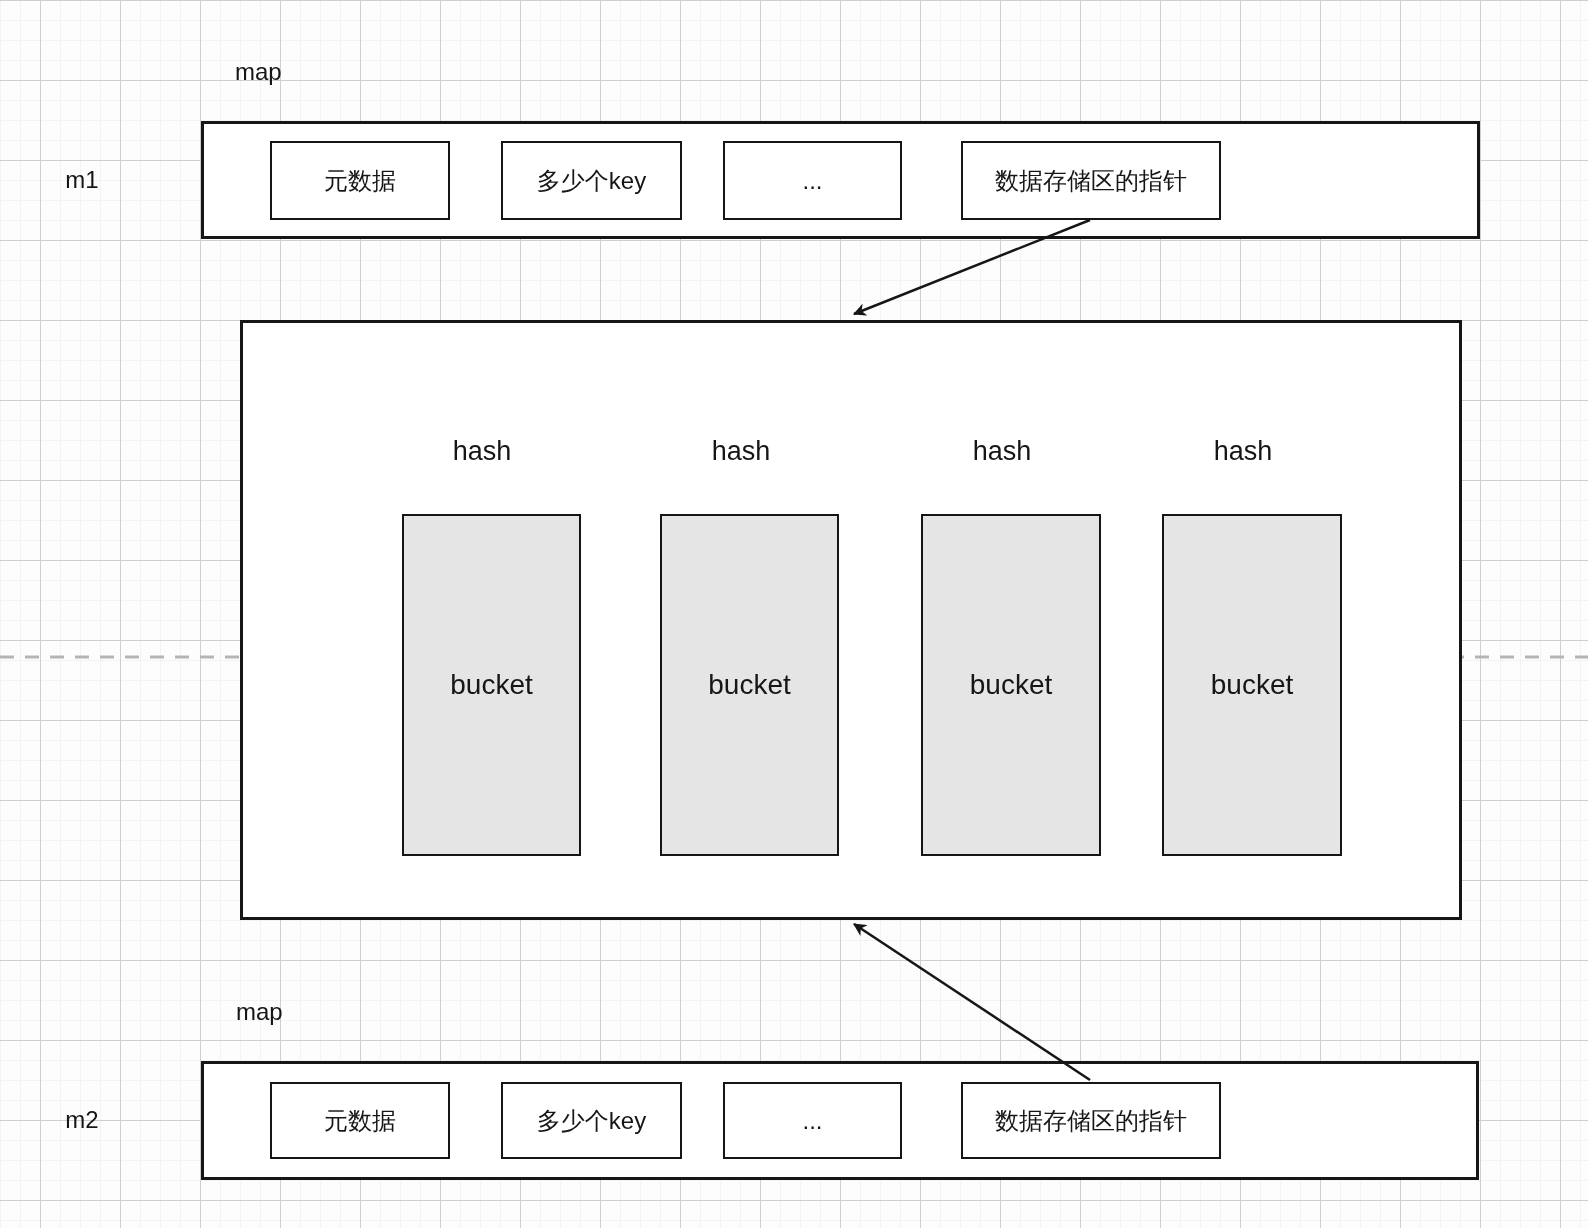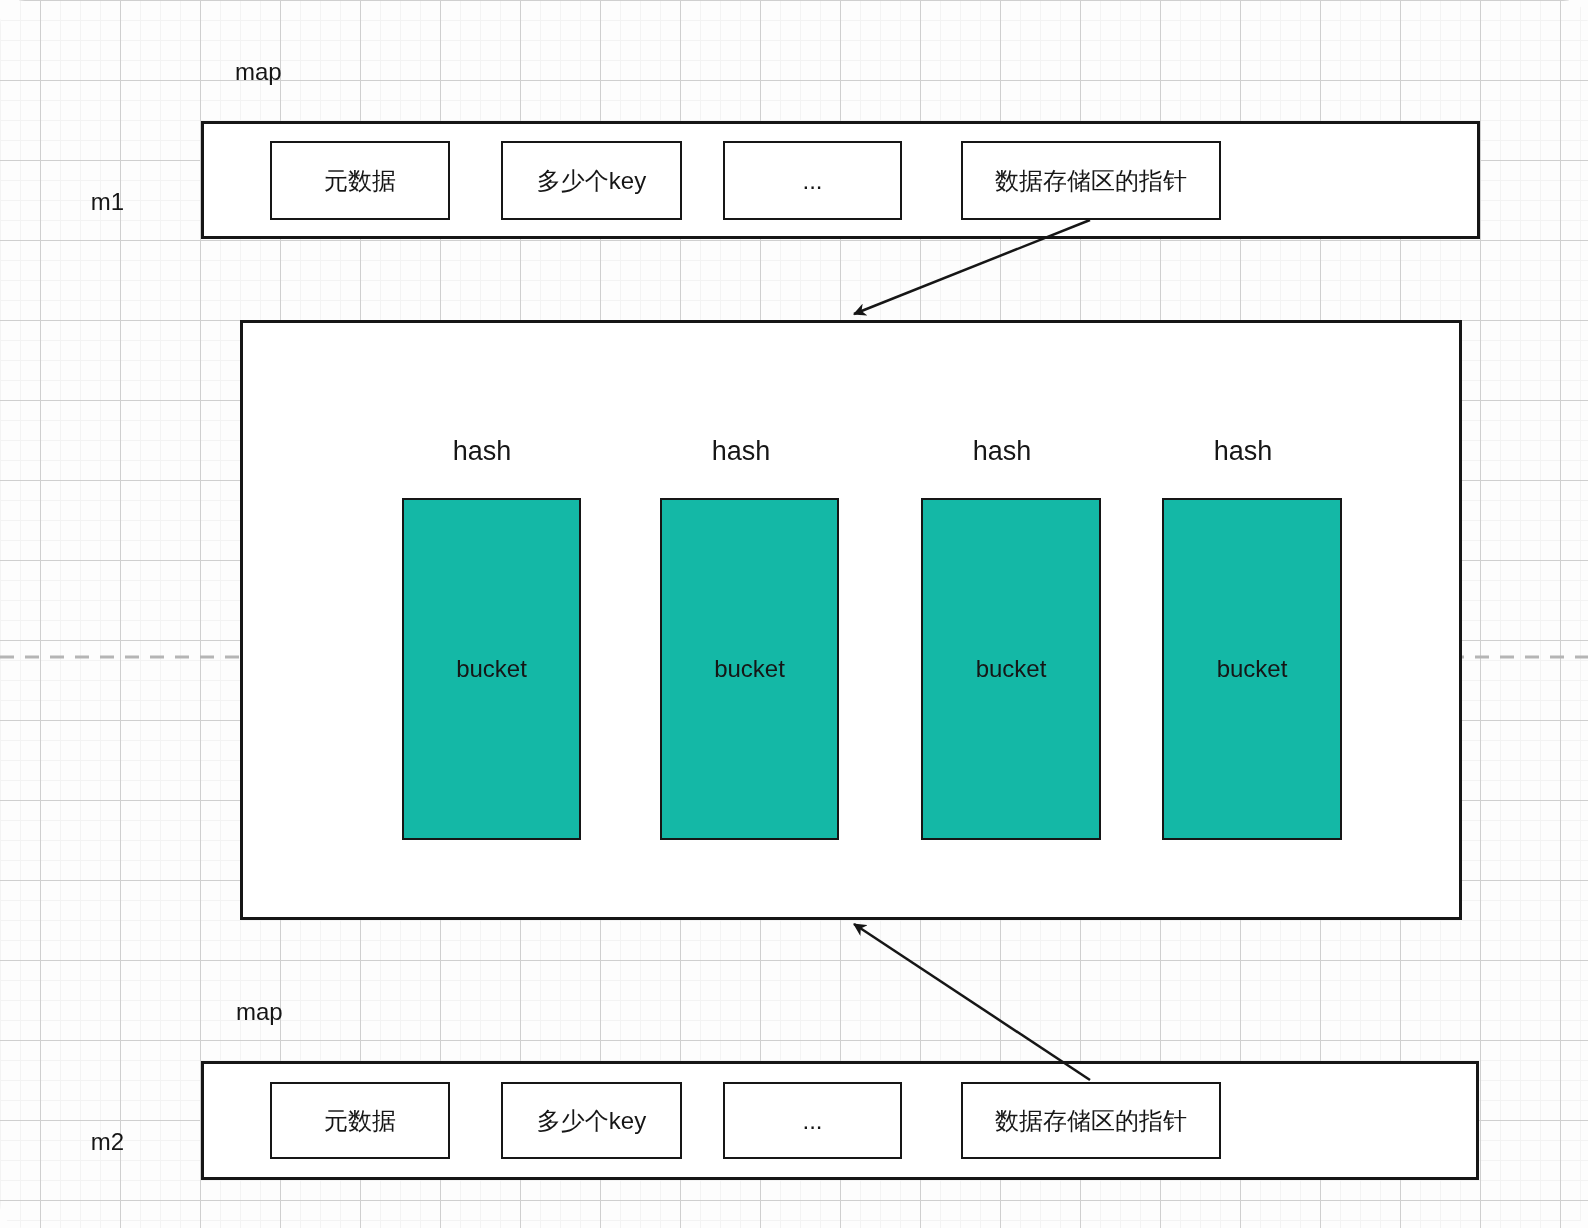--- a/index.html
+++ b/index.html
@@ -16,21 +16,20 @@
     color: #161616;
     background-color: #fdfdfd;
     
     background-image:
       linear-gradient(to right, #cfcfcf 1px, transparent 1px),
       linear-gradient(to bottom, #cfcfcf 1px, transparent 1px),
       linear-gradient(to right, #f3f3f3 1px, transparent 1px),
       linear-gradient(to bottom, #f3f3f3 1px, transparent 1px);
     background-size: 80px 80px, 80px 80px, 20px 20px, 20px 20px;
     background-position: 40px 0, 0 0, 0 0, 0 0;
-    border-radius: 25px;
   }
   .svg-layer {
     position: absolute;
     left: 0; top: 0;
     width: 1588px;
     height: 1228px;
     pointer-events: none;
   }
   .bg-layer { z-index: 1; }
   .arrow-layer { z-index: 6; }
@@ -47,37 +46,38 @@
     border: 2.5px solid #161616;
     box-sizing: border-box;
     display: flex;
     align-items: center;
     justify-content: center;
     font-size: 24px;
     z-index: 3;
   }
   .bucket {
     position: absolute;
-    background: #14b8a6;
+    background: #e5e5e5;
     border: 2.5px solid #161616;
     box-sizing: border-box;
     display: flex;
     align-items: center;
     justify-content: center;
-    font-size: 24px;
+    font-size: 28px;
     z-index: 3;
+    margin-top: 16px;
   }
   .label {
     position: absolute;
     font-size: 24px;
     line-height: 1.2;
     white-space: nowrap;
     z-index: 4;
   }
-  .label.centered { text-align: right; margin-top: 22px; }
+  .label.centered { text-align: center; }
   .hash-label {
     position: absolute;
     width: 120px;
     text-align: center;
     font-size: 27px;
     z-index: 4;
   }
   .swiss-label {
     position: absolute;
     left: 251px;

